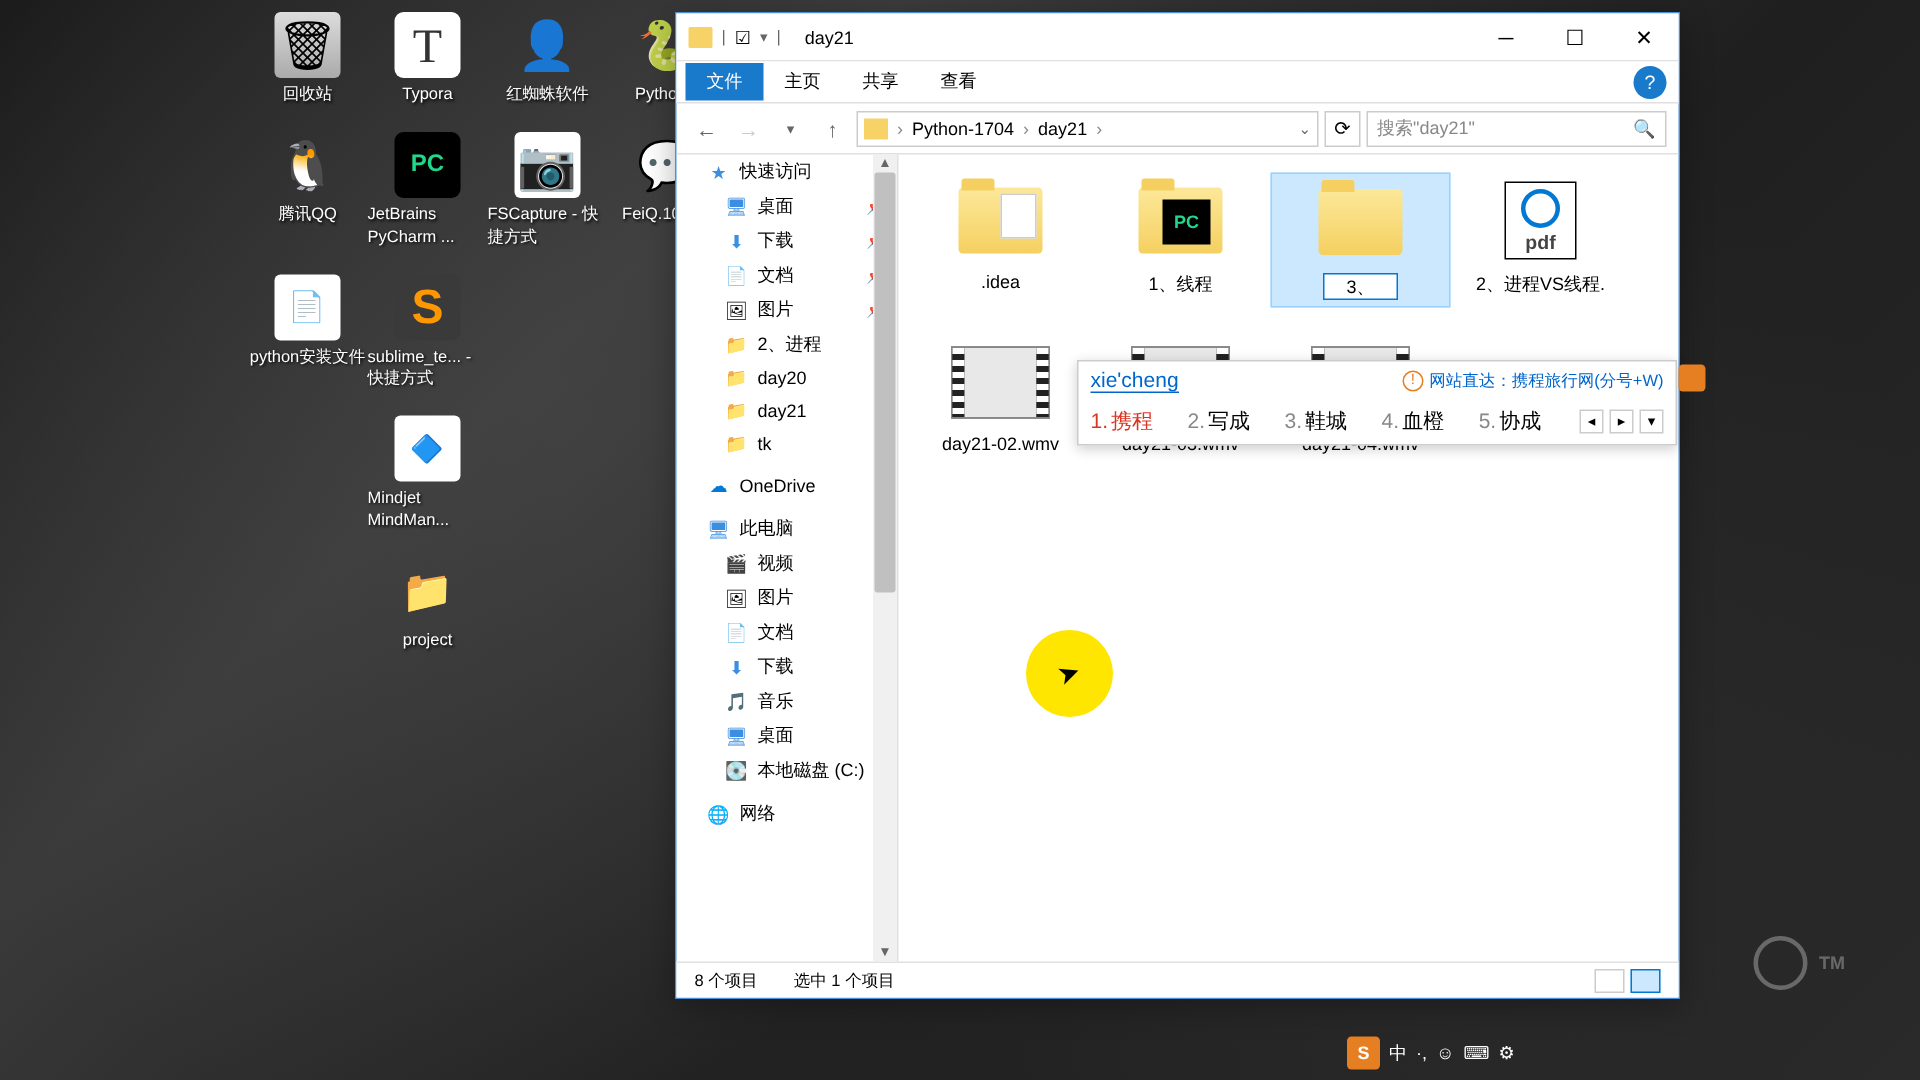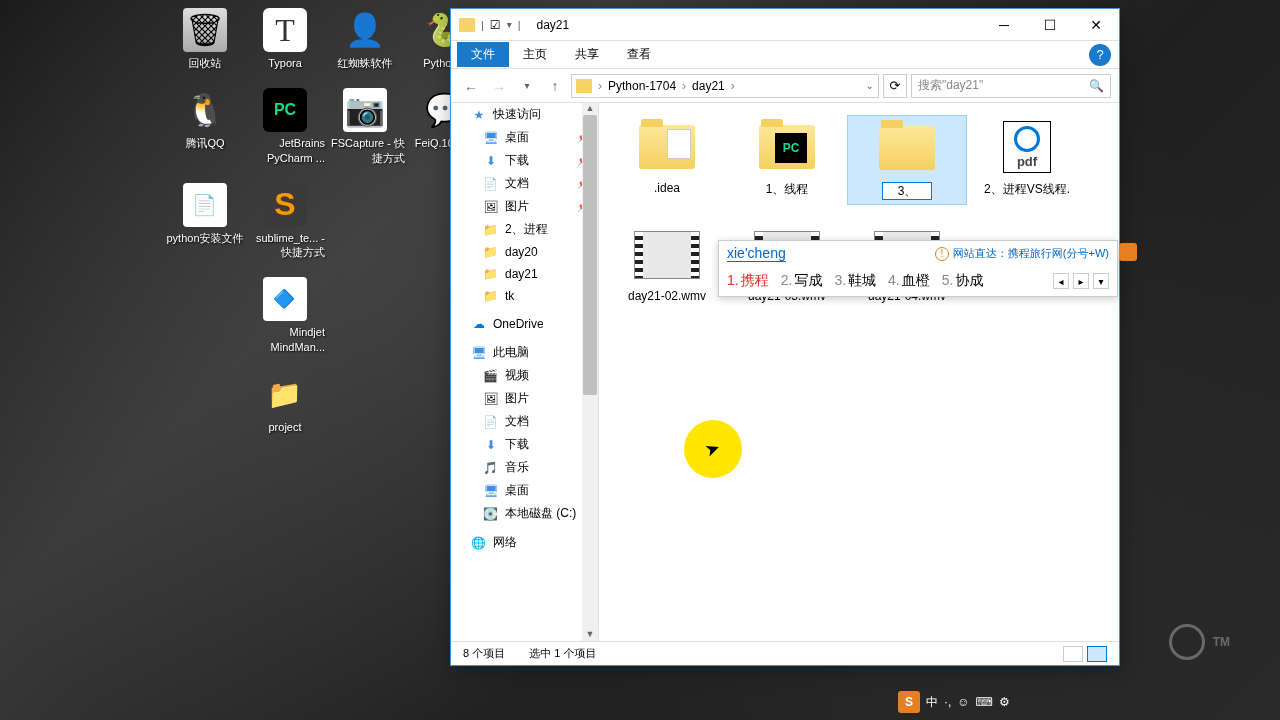--- a/index.html
+++ b/index.html
@@ -5,21 +5,21 @@
 * { margin: 0; padding: 0; box-sizing: border-box; font-family: "Microsoft YaHei", "Segoe UI", sans-serif; }
 body { width: 1280px; height: 720px; overflow: hidden; background: #2a2a2a; position: relative; }
 .desktop-bg { position: absolute; inset: 0; background: linear-gradient(135deg, #1a1a1a 0%, #3a3a3a 30%, #1f1f1f 60%, #2a2a2a 100%); }
 .desktop-bg::before { content: ''; position: absolute; inset: 0; background: radial-gradient(circle at 30% 40%, rgba(80,80,80,0.4) 0%, transparent 50%), radial-gradient(circle at 70% 60%, rgba(60,60,60,0.3) 0%, transparent 40%); }
 .blur-left, .blur-right { position: absolute; top: 0; height: 100%; width: 160px; background: #e8e8e8; filter: blur(8px); }
 .blur-left { left: 0; }
 .blur-right { right: 0; }
 .desktop-icons { position: absolute; left: 165px; top: 8px; display: grid; grid-template-columns: repeat(4, 80px); gap: 18px 0; }
 .desktop-icon { display: flex; flex-direction: column; align-items: center; width: 80px; cursor: pointer; }
 .desktop-icon .icon { width: 44px; height: 44px; display: flex; align-items: center; justify-content: center; font-size: 32px; }
-.desktop-icon .label { color: #fff; font-size: 11px; text-align: right; text-shadow: 1px 1px 2px #000; margin-top: 4px; line-height: 1.3; }
+.desktop-icon .label { color: #fff; font-size: 11px; text-align: left; text-shadow: 1px 1px 2px #000; margin-top: 4px; line-height: 1.3; }
 .recycle-bin { background: linear-gradient(#ddd, #aaa); border-radius: 4px; }
 .explorer { position: absolute; left: 450px; top: 8px; width: 670px; height: 658px; background: #fff; border: 1px solid #4a90d9; box-shadow: 0 4px 20px rgba(0,0,0,0.3); }
 .titlebar { height: 32px; display: flex; align-items: center; background: #fff; border-bottom: 1px solid #e0e0e0; }
 .titlebar-icons { display: flex; align-items: center; padding: 0 8px; gap: 6px; }
 .titlebar-folder { width: 16px; height: 14px; background: #f7d267; border-radius: 1px; }
 .titlebar-title { font-size: 12px; margin-left: 8px; }
 .titlebar-controls { margin-left: auto; display: flex; }
 .titlebar-btn { width: 46px; height: 30px; display: flex; align-items: center; justify-content: center; cursor: pointer; font-size: 14px; }
 .ribbon { height: 28px; display: flex; align-items: center; background: #fff; border-bottom: 1px solid #e0e0e0; padding-left: 6px; }
 .ribbon-tab { padding: 4px 14px; font-size: 12px; cursor: pointer; }
@@ -66,21 +66,21 @@
 .rename-input { width: 50px; height: 18px; border: 1px solid #0078d4; background: #fff; text-align: center; font-size: 12px; }
 .statusbar { height: 24px; border-top: 1px solid #e0e0e0; display: flex; align-items: center; padding: 0 12px; font-size: 11px; gap: 24px; background: #fff; }
 .statusbar-right { margin-left: auto; display: flex; gap: 4px; }
 .view-btn { width: 20px; height: 16px; border: 1px solid #ccc; }
 .view-btn.active { background: #cce8ff; border-color: #0078d4; }
 .ime-popup { position: absolute; left: 718px; top: 240px; background: #fff; border: 1px solid #ccc; box-shadow: 0 2px 8px rgba(0,0,0,0.2); z-index: 100; min-width: 400px; }
 .ime-input-row { padding: 4px 8px; display: flex; align-items: center; font-size: 14px; gap: 21px; }
 .ime-input-text { color: #0066cc; border-bottom: 1px solid #0066cc; }
 .ime-hint { margin-left: auto; font-size: 11px; color: #0066cc; display: flex; align-items: center; gap: 4px; }
 .ime-hint .warn { width: 14px; height: 14px; border: 1px solid #e67e22; border-radius: 50%; color: #e67e22; display: flex; align-items: center; justify-content: center; font-size: 10px; }
-.ime-candidates { padding: 6px 8px; display: flex; gap: 12px; font-size: 14px; align-items: center; }
+.ime-candidates { padding: 6px 8px; display: flex; gap: 23px; font-size: 14px; align-items: center; }
 .ime-cand .num { color: #888; margin-right: 2px; }
 .ime-cand.first .num { color: #d32; }
 .ime-cand.first { color: #d32; }
 .ime-nav { margin-left: auto; display: flex; gap: 4px; }
 .ime-nav-btn { width: 16px; height: 16px; border: 1px solid #ccc; display: flex; align-items: center; justify-content: center; font-size: 10px; }
 .ime-side { position: absolute; right: -20px; top: 2px; width: 18px; height: 18px; background: #e67e22; border-radius: 3px; }
 .cursor-highlight { position: absolute; left: 684px; top: 420px; width: 58px; height: 58px; border-radius: 50%; background: #ffe600; z-index: 50; display: flex; align-items: center; justify-content: center; }
 .cursor-arrow { font-size: 18px; transform: rotate(-20deg); }
 .taskbar { position: absolute; bottom: 6px; left: 898px; height: 24px; display: flex; align-items: center; gap: 6px; }
 .taskbar-item { width: 22px; height: 22px; background: #e67e22; border-radius: 3px; display: flex; align-items: center; justify-content: center; color: #fff; font-size: 12px; font-weight: bold; }

